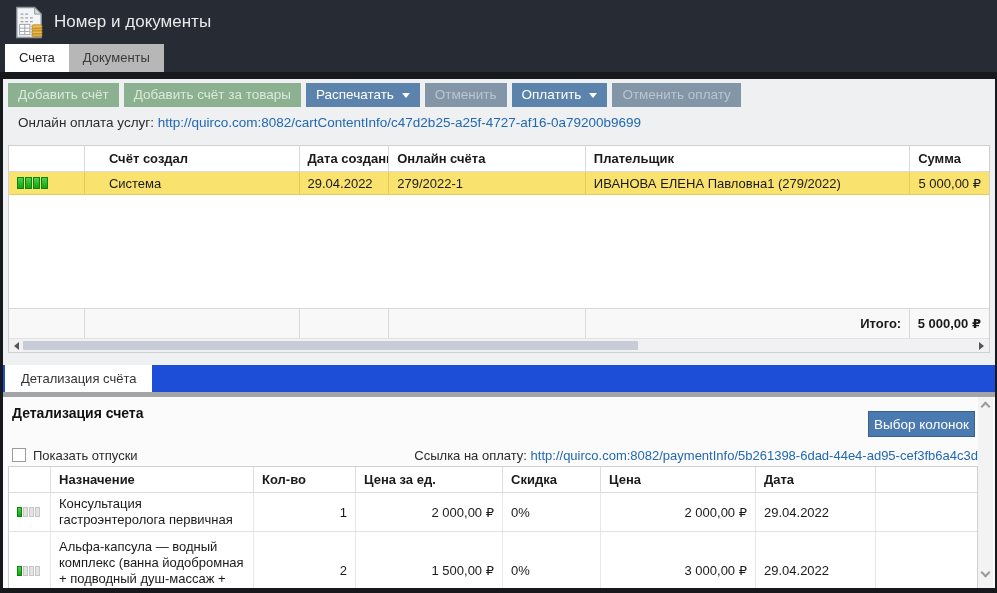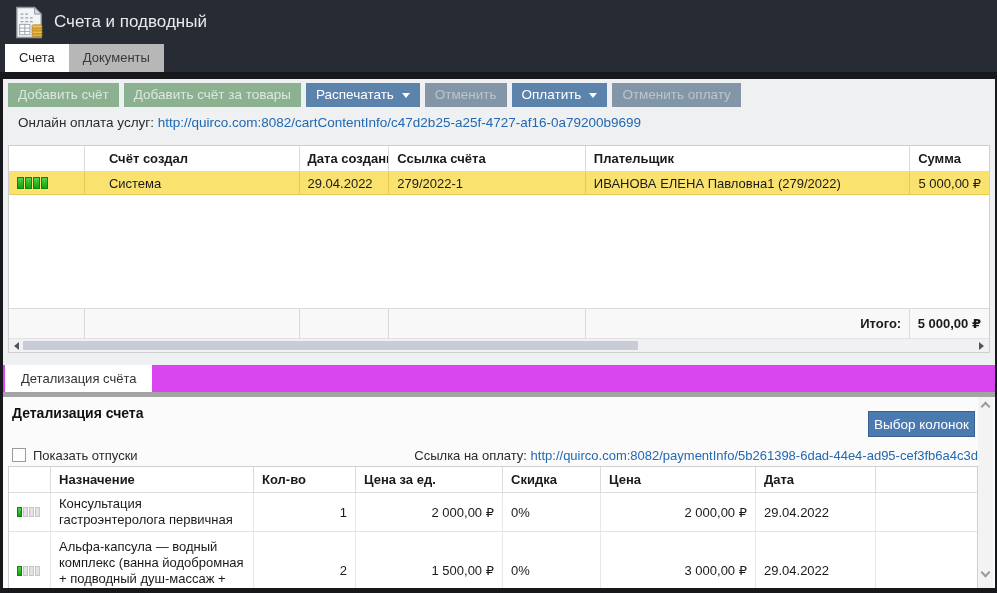--- a/index.html
+++ b/index.html
@@ -54,21 +54,21 @@
   .harrow.right { right:5px; border-left:5px solid #555; }
   .hthumb { position:absolute; left:14px; top:2px; width:615px; height:9px; background:#c8ccd7; border-radius:1px; }
 
   
   .bars { display:flex; gap:1px; }
   .bars span { width:7px; height:12px; background:linear-gradient(#4ed04e,#12a312); border:1px solid #0c850c; }
   .bars.small span { width:5px; height:10px; }
   .bars.small span.off { background:#e3e3e3; border-color:#c6c6c6; }
 
   
-  .det-tabrow { position:absolute; left:0; top:286px; width:992px; height:27px; background:#d946ef; display:flex; align-items:flex-end; padding-left:2px; }
+  .det-tabrow { position:absolute; left:0; top:286px; width:992px; height:27px; background:#1d4ed8; display:flex; align-items:flex-end; padding-left:2px; }
   .det-tab { background:#ffffff; height:27px; line-height:27px; padding:0 16px; font-size:13px; color:#333; }
   .det-strip { position:absolute; left:0; top:313px; width:992px; height:5px; background:#a2a4a6; }
 
   
   .det-panel { position:absolute; left:0; top:318px; width:992px; height:191px; background:#fbfbfb; }
   .det-title { position:absolute; left:9px; top:8px; font-size:14px; font-weight:bold; color:#111; }
   .btn-cols { position:absolute; left:865px; top:14px; width:107px; height:26px; background:#4a7ab0; border:1px solid #38618f; color:#fff; font-size:13.5px; font-family:inherit; cursor:pointer; }
   .det-subrow { position:absolute; left:9px; top:48px; width:966px; height:20px; display:flex; align-items:center; font-size:13px; color:#2b2b2b; }
   .chk { width:14px; height:14px; background:#fdfdfd; border:1px solid #9b9b9b; margin-right:7px; cursor:pointer; }
   .det-sub-spacer { flex:1; }
@@ -105,21 +105,21 @@
       <path d="M7 8 h8 M7 12 h14 M7 16 h14" stroke="#9aa1aa" stroke-width="1.3" stroke-dasharray="3 2" fill="none"></path>
       <rect x="6" y="19" width="11" height="11" fill="#fff" stroke="#9aa1aa"></rect>
       <path d="M6 23 h11 M6 26.5 h11 M11.5 19 v11" stroke="#9aa1aa" stroke-width="1" fill="none"></path>
       <g stroke="#a8791f" stroke-width="0.8">
         <rect x="19" y="28.5" width="11" height="3.5" rx="1.7" fill="#e2ad3c"></rect>
         <rect x="19" y="25.5" width="11" height="3.5" rx="1.7" fill="#edbd4f"></rect>
         <rect x="19" y="22.5" width="11" height="3.5" rx="1.7" fill="#e2ad3c"></rect>
         <rect x="19" y="19.5" width="11" height="3.5" rx="1.7" fill="#edbd4f"></rect>
       </g>
     </svg>
-    <span class="title">Счета и подводный</span>
+    <span class="title">Номер и документы</span>
   </div>
 
   <div class="tabbar">
     <div class="tab active">Счета</div>
     <div class="tab inactive">Документы</div>
   </div>
   <div class="tab-strip"></div>
 
   <div class="content">
 
@@ -141,21 +141,21 @@
     <div class="link-row">
       <span>Онлайн оплата услуг:</span>
       <a class="lnk" href="#">http://quirco.com:8082/cartContentInfo/c47d2b25-a25f-4727-af16-0a79200b9699</a>
     </div>
 
     <div class="inv-table">
       <div class="row inv-head">
         <div class="cell c-ico"></div>
         <div class="cell c-creator">Счёт создал</div>
         <div class="cell c-date">Дата создания</div>
-        <div class="cell c-num">Ссылка счёта</div>
+        <div class="cell c-num">Онлайн счёта</div>
         <div class="cell c-payer">Плательщик</div>
         <div class="cell c-sum">Сумма</div>
       </div>
       <div class="row inv-row-sel">
         <div class="cell c-ico">
           <span class="bars">
               <span></span>
               <span></span>
               <span></span>
               <span></span>

